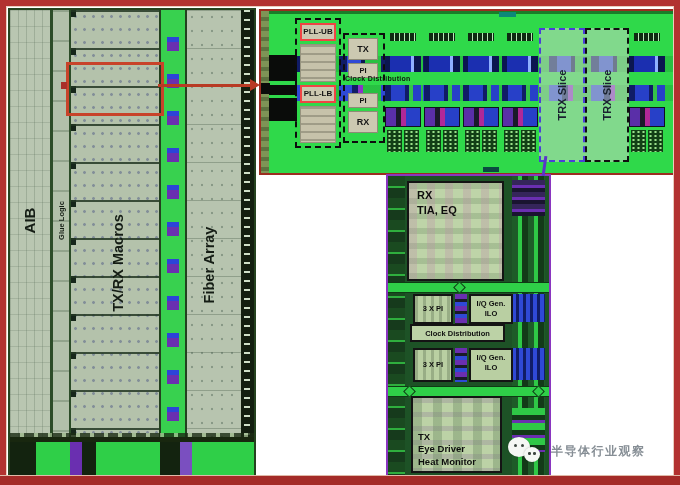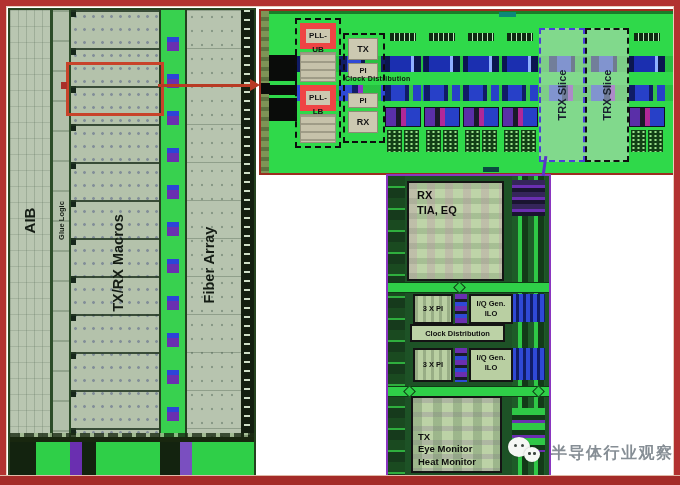--- a/index.html
+++ b/index.html
@@ -59,21 +59,21 @@
   .bank .teal{position:absolute;left:238px;top:1px;width:17px;height:5px;background:#0c8878;}
   .coupler-blk{position:absolute;left:8px;top:44px;width:28px;height:66px;background:#0a0c0a;
     background-image:linear-gradient(180deg,transparent 0 26px,#2fd94a 26px 30px,transparent 30px 40px,#2fd94a 40px 43px,transparent 43px);}
   .coupler-stub{position:absolute;left:0px;top:72px;width:9px;height:11px;background:#0a0c0a;}
   .busA{position:absolute;left:36px;right:2px;top:45px;height:16px;
     background:repeating-linear-gradient(90deg,#101c66 0 8px,#2f49d6 8px 22px,#0b1650 22px 26px,rgba(20,120,40,.25) 26px 42px);}
   .busB{position:absolute;left:36px;right:2px;top:74px;height:16px;
     background:repeating-linear-gradient(90deg,#2f49d6 0 13px,#101c66 13px 19px,#8a35c8 19px 24px,rgba(20,120,40,.25) 24px 42px);}
   .pllbox{position:absolute;left:34px;top:7px;width:46px;height:130px;border:2px dashed #0d0d0d;
     display:flex;flex-direction:column;gap:3px;padding:3px;box-sizing:border-box;}
-  .tanlbl{background:#ccc8b0;border:6px solid #ef4444;color:#141414;font-weight:bold;font-size:8px;
+  .tanlbl{background:#ccc8b0;border:2px solid #ef4444;color:#141414;font-weight:bold;font-size:8px;
     text-align:center;line-height:14px;height:14px;flex:0 0 auto;}
   .tanblk{background:#c6c2aa;border:1px solid #96937e;flex:1 1 auto;
     background-image:repeating-linear-gradient(180deg,rgba(120,118,100,.5) 0 2px,transparent 2px 8px);}
   .txcol{position:absolute;left:82px;top:22px;width:38px;height:106px;border:2px dashed #0d0d0d;}
   .txcol .b{position:absolute;left:3px;width:28px;background:#ccc9b1;border:1px solid #8e8b76;
     color:#141414;font-weight:bold;text-align:center;}
   .b-tx{top:3px;height:20px;font-size:9px;line-height:20px;}
   .b-pi1{top:28px;height:13px;font-size:7.5px;line-height:13px;}
   .b-pi2{top:58px;height:13px;font-size:7.5px;line-height:13px;}
   .b-rx{top:76px;height:20px;font-size:9px;line-height:20px;}
@@ -133,21 +133,21 @@
   .txbox{left:23px;top:220px;width:91px;height:77px;background:#bcd2a6;
     background-image:repeating-linear-gradient(90deg,rgba(110,140,100,.4) 0 9px,transparent 9px 20px),
       repeating-linear-gradient(180deg,rgba(140,120,150,.3) 0 5px,transparent 5px 14px);}
   .txbox .txt{position:absolute;left:5px;bottom:3px;font-size:9.5px;line-height:1.3;color:#0e0e0e;}
 
   
   .wm-big{position:absolute;left:538px;top:411px;font-size:27px;font-weight:bold;letter-spacing:4px;
     color:rgba(168,178,188,.55);z-index:8;white-space:nowrap;}
   .wm-url{position:absolute;left:520px;top:453px;font-size:16px;font-style:italic;font-weight:bold;
     color:rgba(168,178,188,.62);z-index:8;white-space:nowrap;}
-  .account{position:absolute;left:551px;top:443px;font-size:16px;font-weight:bold;letter-spacing:1.5px;
+  .account{position:absolute;left:551px;top:443px;font-size:12px;font-weight:bold;letter-spacing:1.5px;
     color:#868e95;z-index:10;white-space:nowrap;}
   .wechat{position:absolute;left:508px;top:437px;width:40px;height:34px;z-index:11;}
   .bub{position:absolute;background:#f5f7f4;border-radius:50%;box-shadow:0 0 2px rgba(0,0,0,.25);}
   .bub.big{left:0;top:0;width:22px;height:20px;}
   .bub.small{left:16px;top:10px;width:16px;height:15px;}
   .eye{position:absolute;background:#3c463f;border-radius:50%;}
 </style>
 </head>
 <body>
 
@@ -291,21 +291,21 @@
       <div>ILO</div>
     </div>
 
     <div class="bus2"></div>
     <div class="diamond" style="left:17px;top:211px;"></div>
     <div class="diamond" style="left:146px;top:211px;"></div>
 
     <div class="lightbox txbox">
       <div class="txt">
         <div>TX</div>
-        <div>Eye Monitor</div>
+        <div>Eye Driver</div>
         <div>Heat Monitor</div>
       </div>
     </div>
   </div>
 
   <div class="wechat">
     <div class="bub big">
       <span class="eye" style="left:6px;top:7px;width:3px;height:3px;"></span>
       <span class="eye" style="left:13px;top:7px;width:3px;height:3px;"></span>
     </div>

